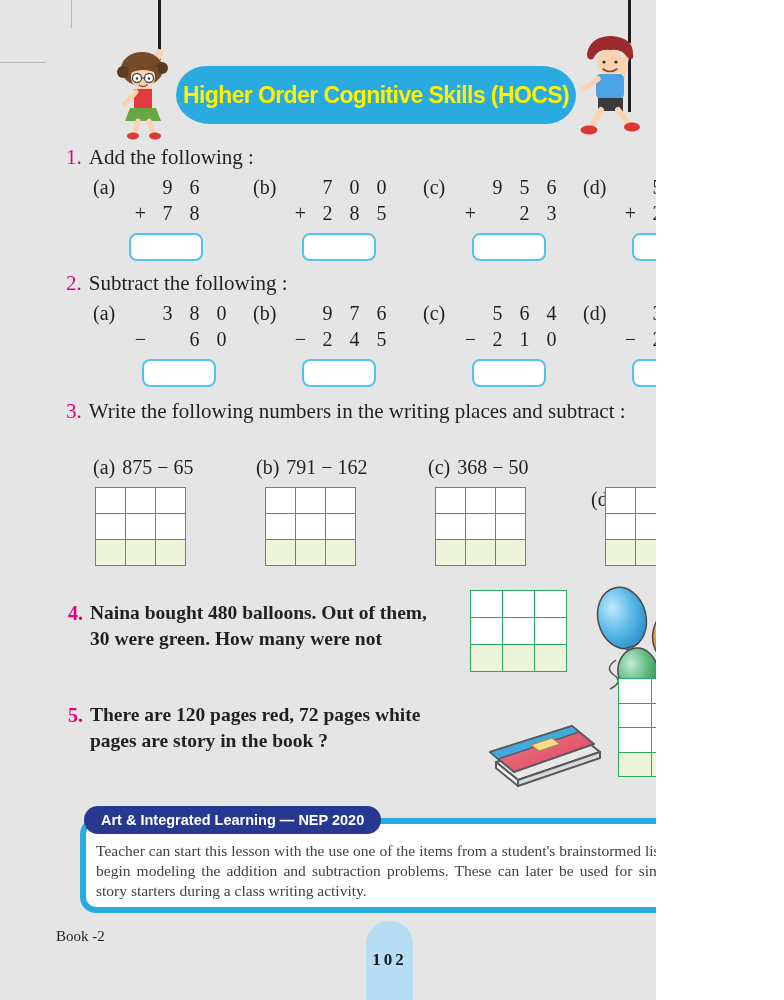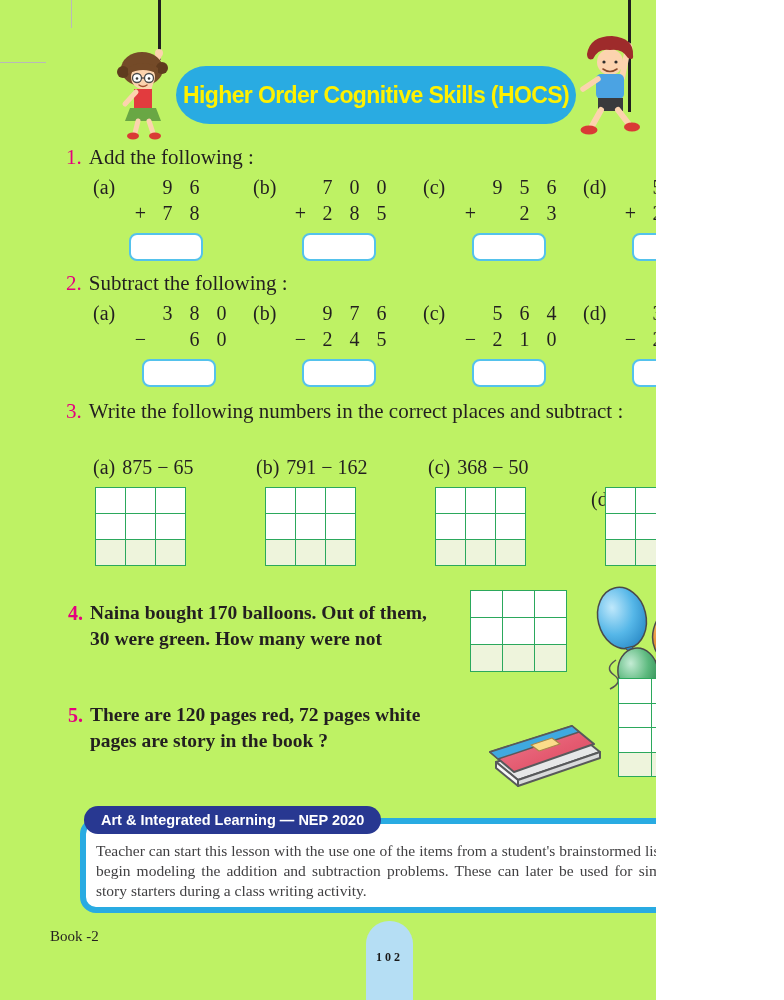--- a/index.html
+++ b/index.html
@@ -1,18 +1,18 @@
 <!DOCTYPE html>
 <html><head>
 <meta charset="utf-8">
 <style>
   * { margin:0; padding:0; box-sizing:border-box; }
   html,body { background:#ffffff; }
   #page {
-    position:relative; width:656px; height:1000px; background:#bef264;
+    position:relative; width:656px; height:1000px; background:#e5e5e5;
     font-family:"Liberation Serif", serif; color:#231f20; overflow:hidden;
   }
   
   .mark { position:absolute; background:#b9b9b9; }
   .mark.v { width:1px; } .mark.h { height:1px; }
   
   .side-bar { position:absolute; left:756px; top:8px; width:26px; height:982px; background:#1b75bc; }
   
   .rope { position:absolute; width:3px; background:#1f1f1f; }
   .rope-left { left:158px; top:0; height:60px; }
@@ -72,24 +72,24 @@
     background:#283891; border-radius:14px; display:flex; align-items:center; z-index:3; }
   .note-pill span { color:#ffffff; font-family:"Liberation Sans", sans-serif; font-weight:bold;
     font-size:14.5px; white-space:nowrap; }
   .note-body { position:absolute; left:96px; top:841px; width:584px; font-size:15.5px;
     line-height:20px; text-align:justify; color:#414042; }
   .pink-blob { position:absolute; left:676px; top:878px; width:26px; height:26px;
     background:#ec1e79; border-radius:9px; z-index:4; }
   .pink-blob::after { content:""; position:absolute; left:-10px; top:10px; width:18px; height:16px;
     background:#ec1e79; border-radius:6px; }
   
-  .book-label { position:absolute; left:50px; top:928px; font-size:15px; color:#231f20; }
+  .book-label { position:absolute; left:56px; top:928px; font-size:15px; color:#231f20; }
   .page-tab { position:absolute; left:366px; top:921px; width:47px; height:79px;
     background:#b5def4; border-radius:23px 23px 0 0; text-align:center; }
-  .page-tab span { display:inline-block; margin-top:29px; font-weight:bold; font-size:12px;
+  .page-tab span { display:inline-block; margin-top:29px; font-weight:bold; font-size:17px;
     letter-spacing:3px; color:#1a1a1a; }
 </style>
 </head>
 <body>
 
 <div id="page">
 
   <div class="mark v" style="left:71px; top:0; height:28px;"></div>
   <div class="mark h" style="left:0; top:62px; width:46px;"></div>
   <div class="mark h" style="left:733px; top:24px; width:24px;"></div>
@@ -295,21 +295,21 @@
             <span class="pcell">0</span>
             <span class="pcell">7</span>
           </div>
           <div class="answer-box" style="width: 74px; margin-left: 15px;"></div>
         </div>
       </div>
     </div>
 
   <div class="q-heading" style="left:66px; top:399px;">
     <span class="qnum">3.</span>
-    <span>Write the following numbers in the correct places and subtract :</span>
+    <span>Write the following numbers in the writing places and subtract :</span>
   </div>
   <div class="q3-items">
     <div class="q3-item">
       <span class="lbl">(a)</span><span>875 − 65</span>
     </div>
     <div class="q3-item">
       <span class="lbl">(b)</span><span>791 − 162</span>
     </div>
     <div class="q3-item">
       <span class="lbl">(c)</span><span>368 − 50</span>
@@ -385,21 +385,21 @@
           <div class="gcell"></div>
           <div class="gcell"></div>
           <div class="gcell"></div>
         </div>
       </div>
   </div>
 
   <div class="word-problem" style="left:68px; top:600px; width:400px;">
     <span class="qnum">4.</span>
     <div class="wp-lines">
-      <div>Naina bought 170 balloons. Out of them,</div>
+      <div>Naina bought 480 balloons. Out of them,</div>
       <div>30 were green. How many were not</div>
     </div>
   </div>
   <div class="grid grid-q4">
       <div class="grow">
         <div class="gcell"></div>
         <div class="gcell"></div>
         <div class="gcell"></div>
       </div>
       <div class="grow">

